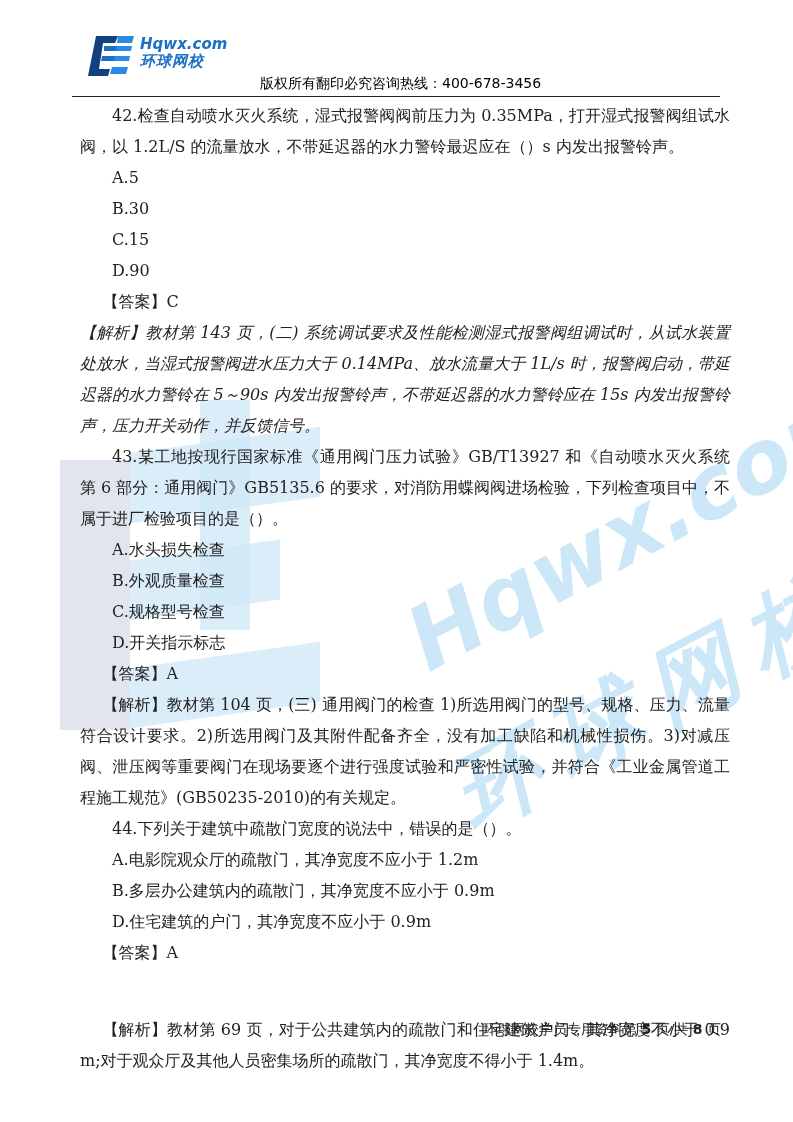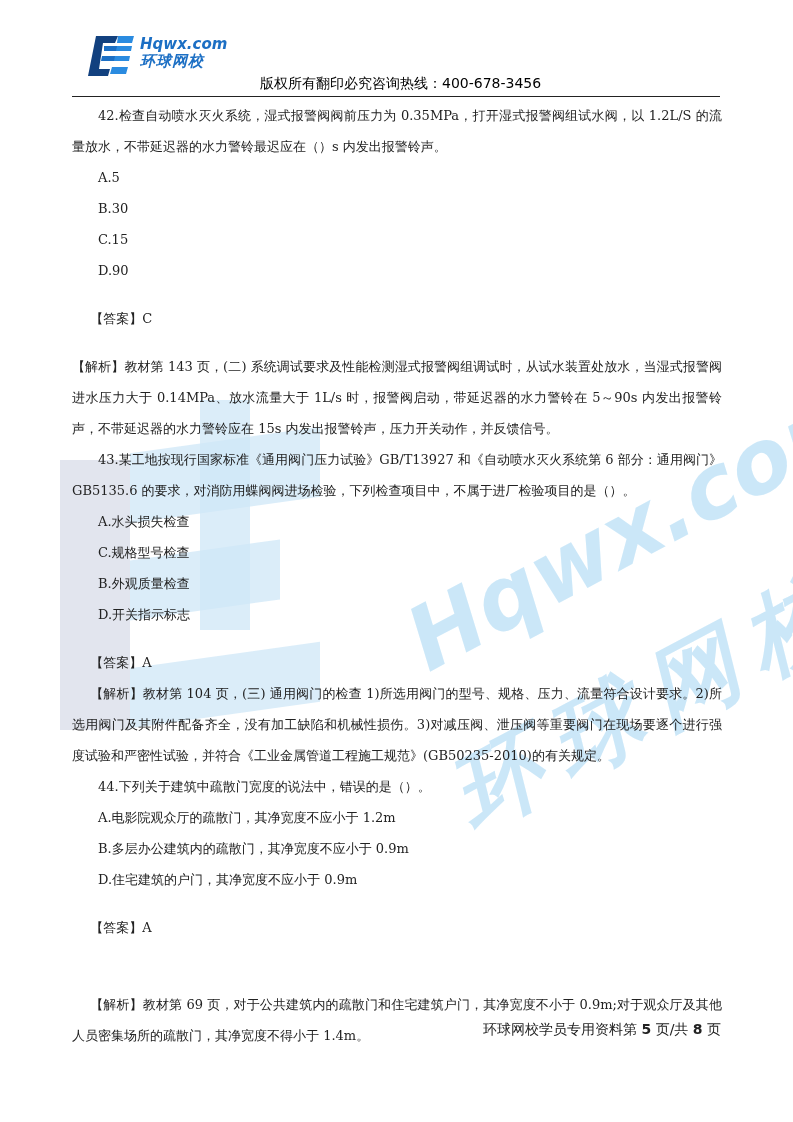--- a/index.html
+++ b/index.html
@@ -93,37 +93,37 @@
       position: absolute;
       left: 72px;
       top: 96px;
       width: 648px;
       height: 0;
       border-top: 1.5px solid #222;
     }
     
     .content {
       position: absolute;
-      left: 72px;
+      left: 80px;
       top: 100px;
       width: 650px;
       z-index: 2;
-      font-size: 13px;
+      font-size: 16px;
       line-height: 31px;
     }
     .p {
       margin: 0;
       padding: 0;
       text-align: justify;
       text-justify: inter-ideograph;
       word-break: break-all;
     }
     .indent { text-indent: 2em; }
     .opt { padding-left: 2em; }
-    .ans { padding-left: 1.4em; margin-top: 17px; }
+    .ans { padding-left: 1.4em; }
     
     .footer {
       position: absolute;
       right: 72px;
       top: 1021px;
       font-size: 14px;
       color: #222;
       font-family: "DejaVu Sans", sans-serif;
       z-index: 2;
       white-space: nowrap;
@@ -169,28 +169,28 @@
 
   <div class="content">
 
     <div>
       <p class="p indent">42.检查自动喷水灭火系统，湿式报警阀阀前压力为 0.35MPa，打开湿式报警阀组试水阀，以 1.2L/S 的流量放水，不带延迟器的水力警铃最迟应在（）s 内发出报警铃声。</p>
       <p class="p opt">A.5</p>
       <p class="p opt">B.30</p>
       <p class="p opt">C.15</p>
       <p class="p opt">D.90</p>
       <p class="p ans">【答案】C</p>
-      <p class="p ans" style="text-indent:0; padding-left:0;">【解析】教材第 143 页，(二) 系统调试要求及性能检测湿式报警阀组调试时，从试水装置处放水，当湿式报警阀进水压力大于 0.14MPa、放水流量大于 1L/s 时，报警阀启动，带延迟器的水力警铃在 5～90s 内发出报警铃声，不带延迟器的水力警铃应在 15s 内发出报警铃声，压力开关动作，并反馈信号。</p>
+      <p class="p ans" style="text-indent:0; padding-left:0;font-style:italic;">【解析】教材第 143 页，(二) 系统调试要求及性能检测湿式报警阀组调试时，从试水装置处放水，当湿式报警阀进水压力大于 0.14MPa、放水流量大于 1L/s 时，报警阀启动，带延迟器的水力警铃在 5～90s 内发出报警铃声，不带延迟器的水力警铃应在 15s 内发出报警铃声，压力开关动作，并反馈信号。</p>
     </div>
 
     <div>
       <p class="p indent">43.某工地按现行国家标准《通用阀门压力试验》GB/T13927 和《自动喷水灭火系统第 6 部分：通用阀门》GB5135.6 的要求，对消防用蝶阀阀进场检验，下列检查项目中，不属于进厂检验项目的是（）。</p>
       <p class="p opt">A.水头损失检查</p>
+      <p class="p opt">B.外观质量检查</p>
       <p class="p opt">C.规格型号检查</p>
-      <p class="p opt">B.外观质量检查</p>
       <p class="p opt">D.开关指示标志</p>
       <p class="p ans">【答案】A</p>
       <p class="p" style="text-indent:1.4em;">【解析】教材第 104 页，(三) 通用阀门的检查 1)所选用阀门的型号、规格、压力、流量符合设计要求。2)所选用阀门及其附件配备齐全，没有加工缺陷和机械性损伤。3)对减压阀、泄压阀等重要阀门在现场要逐个进行强度试验和严密性试验，并符合《工业金属管道工程施工规范》(GB50235-2010)的有关规定。</p>
     </div>
 
     <div>
       <p class="p opt">44.下列关于建筑中疏散门宽度的说法中，错误的是（）。</p>
       <p class="p opt">A.电影院观众厅的疏散门，其净宽度不应小于 1.2m</p>
       <p class="p opt">B.多层办公建筑内的疏散门，其净宽度不应小于 0.9m</p>
       <p class="p opt">D.住宅建筑的户门，其净宽度不应小于 0.9m</p>

